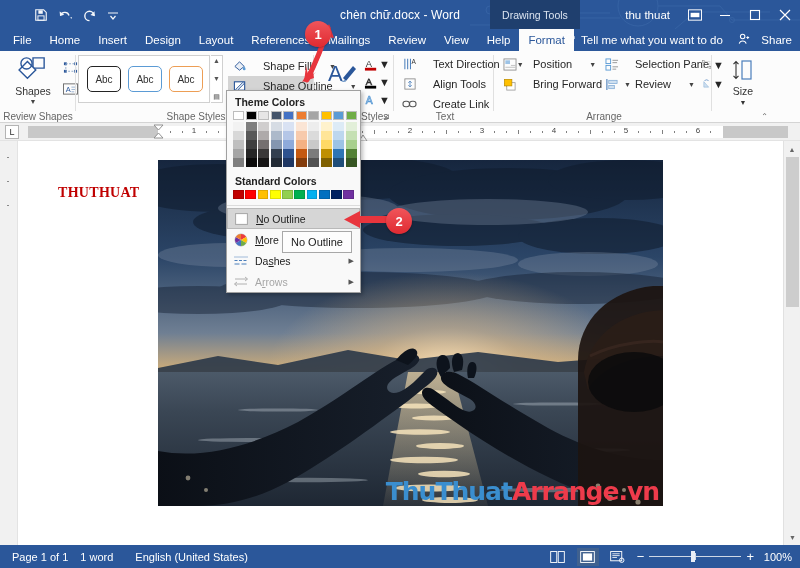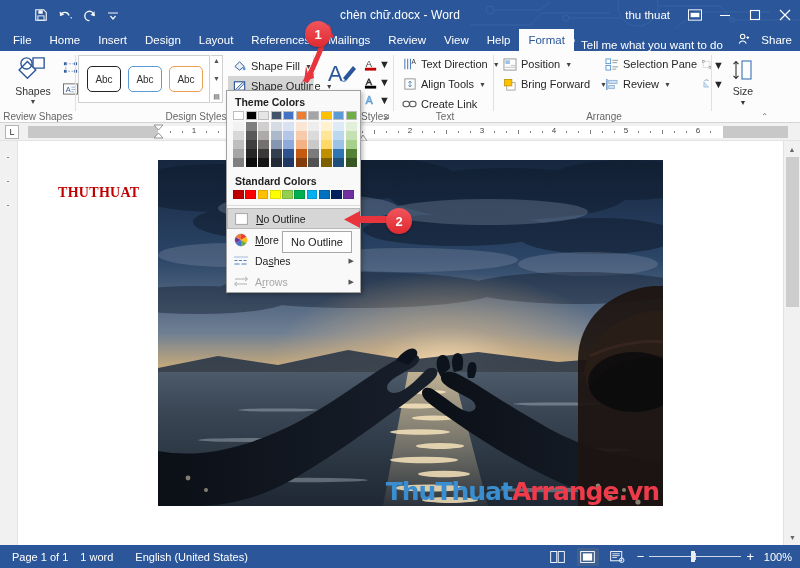--- a/index.html
+++ b/index.html
@@ -42,21 +42,21 @@
   .tabsbar{
     position:absolute; top:29px; left:0; width:800px; height:22px;
     background:#2b579a; color:#fff;
   }
   .tabs{display:flex; align-items:stretch; height:22px; padding-left:4px;}
   .tab{
     padding:0 9px; height:22px; line-height:22px; font-size:11.5px; color:#fff; white-space:nowrap;
   }
   .tab.active{ background:#fcfcfc; color:#2b579a; font-weight:normal; }
   .tellme{
-    position:absolute; left:565px; top:0; height:22px; display:flex; align-items:flex-end; gap:5px;
+    position:absolute; left:565px; top:0; height:22px; display:flex; align-items:center; gap:5px;
     font-size:11.5px; color:#fff;
   }
   .share{
     position:absolute; right:8px; top:0; height:22px; display:flex; align-items:center; gap:10px;
     font-size:11.5px; color:#fff;text-align:right;
   }
 
   
   .ribbon{
     position:absolute; top:51px; left:0; width:800px; height:72px;
@@ -90,21 +90,21 @@
     width:34px;height:26px;border-radius:5px;background:#fff;
     display:flex;align-items:center;justify-content:center;font-size:10px;color:#333;
   }
   .abc.b1{border:1.6px solid #242424;}
   .abc.b2{border:1.6px solid #5b9bd5;}
   .abc.b3{border:1.6px solid #ed9e55;}
   .gal-scroll{position:absolute; left:133px; top:4px; width:12px; height:48px; border:1px solid #d0d0d0; border-left:none; background:#fff;
     display:flex; flex-direction:column; justify-content:space-between; align-items:center; padding:1px 0; font-size:7px; color:#555;}
 
   
-  .cmdrow{display:flex; align-items:center; gap:4px; height:20px; padding:0 4px; font-size:11px; color:#262626; white-space:nowrap;}
+  .cmdrow{display:flex; align-items:center; gap:16px; height:20px; padding:0 4px; font-size:11px; color:#262626; white-space:nowrap;}
   .cmdrow .ci{width:15px;height:15px;display:flex;align-items:center;justify-content:center;flex:none;}
   .cmdrow .dd{font-size:7px;color:#444;margin-left:1px;}
   .cmd-hl{background:#d4d4d4;}
 
   .bigbtn{
     display:flex;flex-direction:column;align-items:center;justify-content:center;
     width:46px;height:56px;font-size:10.5px;color:#333;
   }
   .bigbtn .carat{font-size:7px;line-height:8px;margin-top:2px;}
 
@@ -276,20 +276,21 @@
         <svg width="12" height="12" viewBox="0 0 12 12">
             <path d="M1 4h10M3.5 7l2.5 3 2.5-3" stroke="#fff" stroke-width="1.2" fill="none"></path>
           </svg>
       </div>
     </div>
 
     <div class="tb-title">
       <span>chèn chữ.docx  -  Word</span>
     </div>
 
+    <div class="ctx-tab-label">Drawing Tools</div>
 
     <div class="tb-right">
       <div class="tb-user">thu thuat</div>
       <div class="tb-ico">
         <svg width="14" height="12" viewBox="0 0 16 13">
             <rect x="0.6" y="0.6" width="14.8" height="11.8" fill="none" stroke="#fff" stroke-width="1.1"></rect>
             <rect x="3" y="4" width="10" height="5" fill="#fff"></rect>
           </svg>
       </div>
       <div class="tb-ico">
@@ -412,21 +413,21 @@
                 <path d="M3 11 L10.5 3.5 L12 5 L4.5 12.5 Z" fill="#dde7f3" stroke="#2b579a" stroke-width="0.9"></path>
               </svg>
           </span>
           <span>Shape Outline</span>
           <span class="dd">▼</span>
         </div>
         <div class="cmdrow" style="opacity:0;">
           <span>Shape Effects</span>
         </div>
       </div>
-      <div class="glabel" style="left:0; width:236px;">Design Styles</div>
+      <div class="glabel" style="left:0; width:236px;">Shape Styles</div>
       <div class="dialoglauncher" style="left:214px; bottom:2px;">⊿</div>
       <div class="gsep" style="right:0;"></div>
     </div>
 
     <div class="rgroup" style="left:316px; width:78px;">
       <div class="bigbtn" style="position:absolute;left:4px;top:2px;">
         <span>
           <svg width="34" height="30" viewBox="0 0 34 30">
               <text x="2" y="22" font-size="22" fill="#2b579a" font-family="Liberation Sans">A</text>
               <path d="M17 19 L27 7 L30 10 L20 22 Z" fill="#2b579a"></path>

